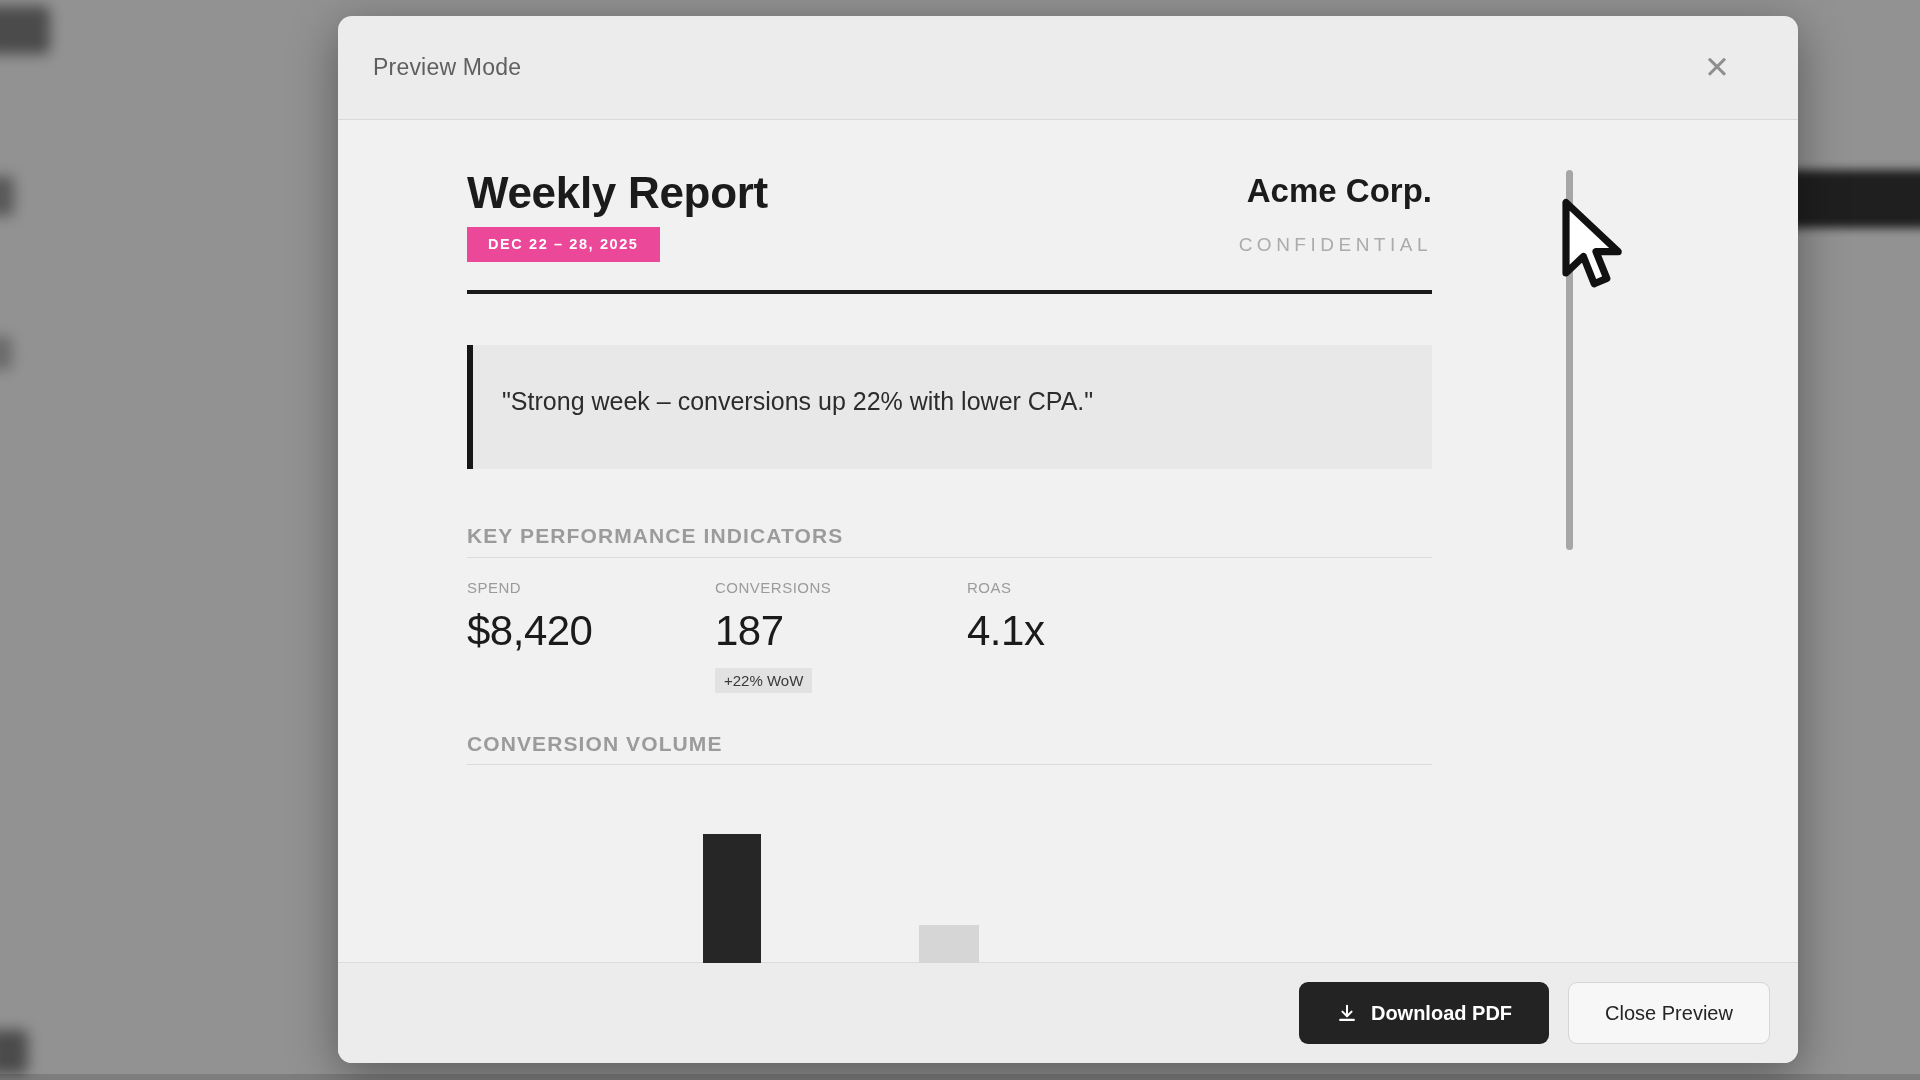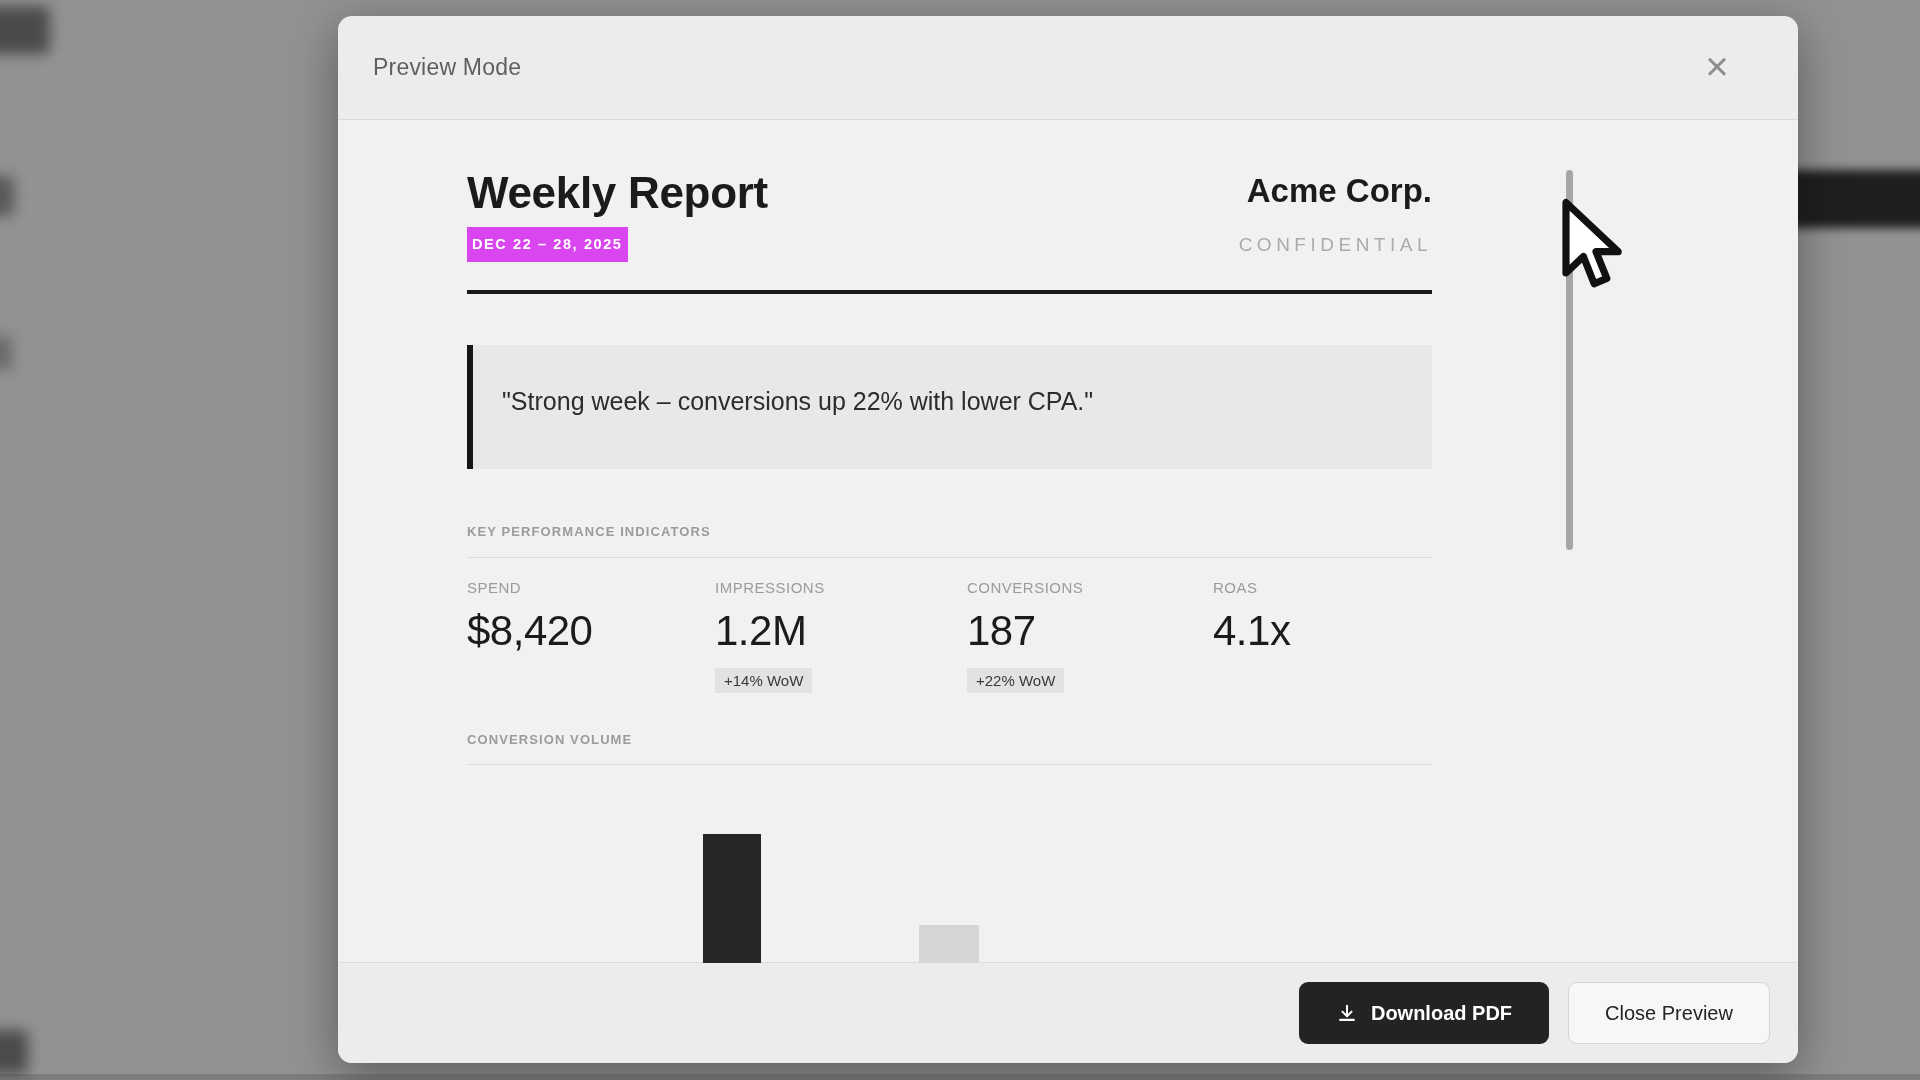--- a/index.html
+++ b/index.html
@@ -58,35 +58,35 @@
   
   .doc-viewport {
     position:absolute; left:0; top:104px; width:100%; height:843px;
     background:#f1f1f1; border-bottom:1px solid #dcdcdc;
   }
   .doc-content { position:absolute; left:129px; top:0; width:965px; height:843px; }
 
   .report-title { position:absolute; left:0; top:48px; font-size:44px; font-weight:700; color:#1b1b1b; letter-spacing:-.3px; }
   .date-badge {
     position:absolute; left:0; top:107px; height:35px; line-height:35px;
-    padding:0 5px; background:#d946ef; color:#ffffff;
+    padding:0 21px; background:#ec4899; color:#ffffff;
     font-size:14.5px; font-weight:700; letter-spacing:1.6px;
   }
   .company   { position:absolute; right:0; top:52px; font-size:33px; font-weight:700; color:#1b1b1b; }
   .classif   { position:absolute; right:0; top:114px; font-size:19px; font-weight:500; letter-spacing:4.5px; color:#ababab;margin-left:40px; }
   .title-rule{ position:absolute; left:0; top:170px; width:100%; height:4px; background:#1a1a1a; }
 
   .exec-block {
     position:absolute; left:0; top:225px; width:100%; height:124px;
     background:#e8e8e8; border-left:6px solid #161616; padding:28px 0 0 29px;
   }
   .exec-label { font-size:15px; font-weight:600; letter-spacing:1.3px; color:#9b9b9b; }
   .exec-quote { margin-top:14px; font-size:25px; color:#2c2c2c; }
 
-  .section-label { font-size:13px; font-weight:600; letter-spacing:1.1px; color:#9b9b9b; position:absolute; left:0; }
+  .section-label { font-size:21px; font-weight:600; letter-spacing:1.1px; color:#9b9b9b; position:absolute; left:0; }
   .kpi-heading { top:404px; }
   .cv-heading  { top:612px; }
   .hdivider { position:absolute; left:0; width:100%; height:1px; background:#dcdcdc; }
   .div1 { top:437px; }
   .div2 { top:644px; }
 
   .kpi-row { position:absolute; left:0; top:459px; width:100%; display:flex; }
   .kpi:nth-child(1){ width:248px; } .kpi:nth-child(2){ width:252px; }
   .kpi:nth-child(3){ width:246px; } .kpi:nth-child(4){ flex:1; }
   .kpi-label { font-size:15px; font-weight:500; letter-spacing:.5px; color:#9b9b9b; }
@@ -158,25 +158,20 @@
       <div class="section-label kpi-heading">KEY PERFORMANCE INDICATORS</div>
       <div class="hdivider div1"></div>
 
       <div class="kpi-row">
         <div class="kpi">
           <div class="kpi-label">SPEND</div>
           <div class="kpi-value">$8,420</div>
 
         </div>
         <div class="kpi">
-          <div class="kpi-label">IMPRESSIONS</div>
-          <div class="kpi-value">1.2M</div>
-          <span class="kpi-delta hide-empty">+14% WoW</span>
-        </div>
-        <div class="kpi">
           <div class="kpi-label">CONVERSIONS</div>
           <div class="kpi-value">187</div>
           <span class="kpi-delta hide-empty">+22% WoW</span>
         </div>
         <div class="kpi">
           <div class="kpi-label">ROAS</div>
           <div class="kpi-value">4.1x</div>
 
         </div>
       </div>

